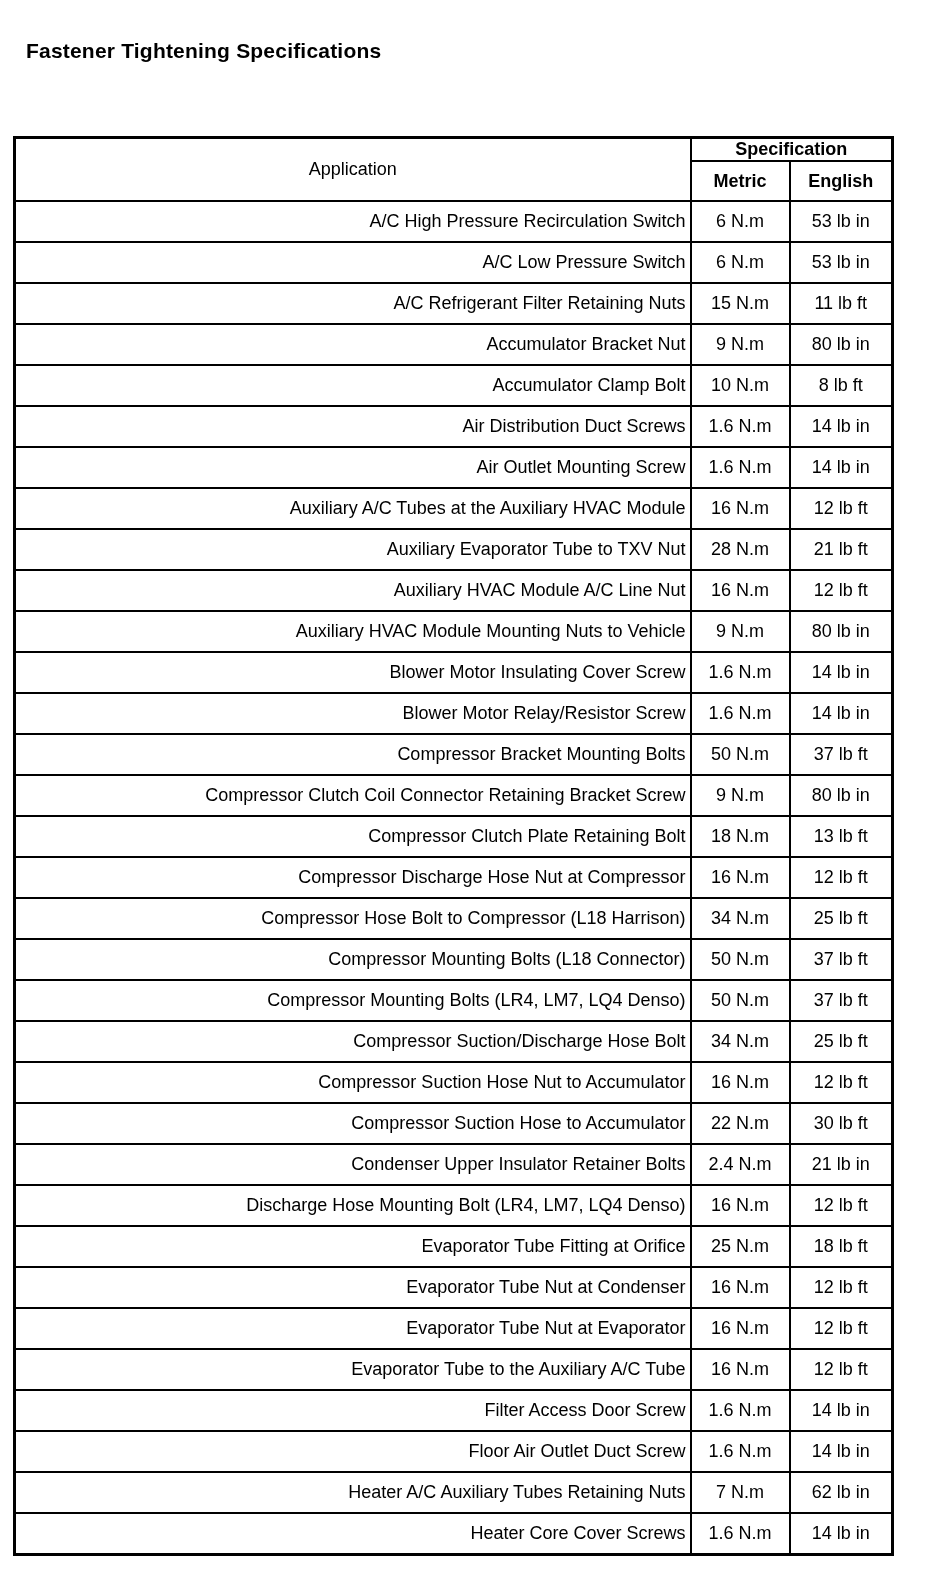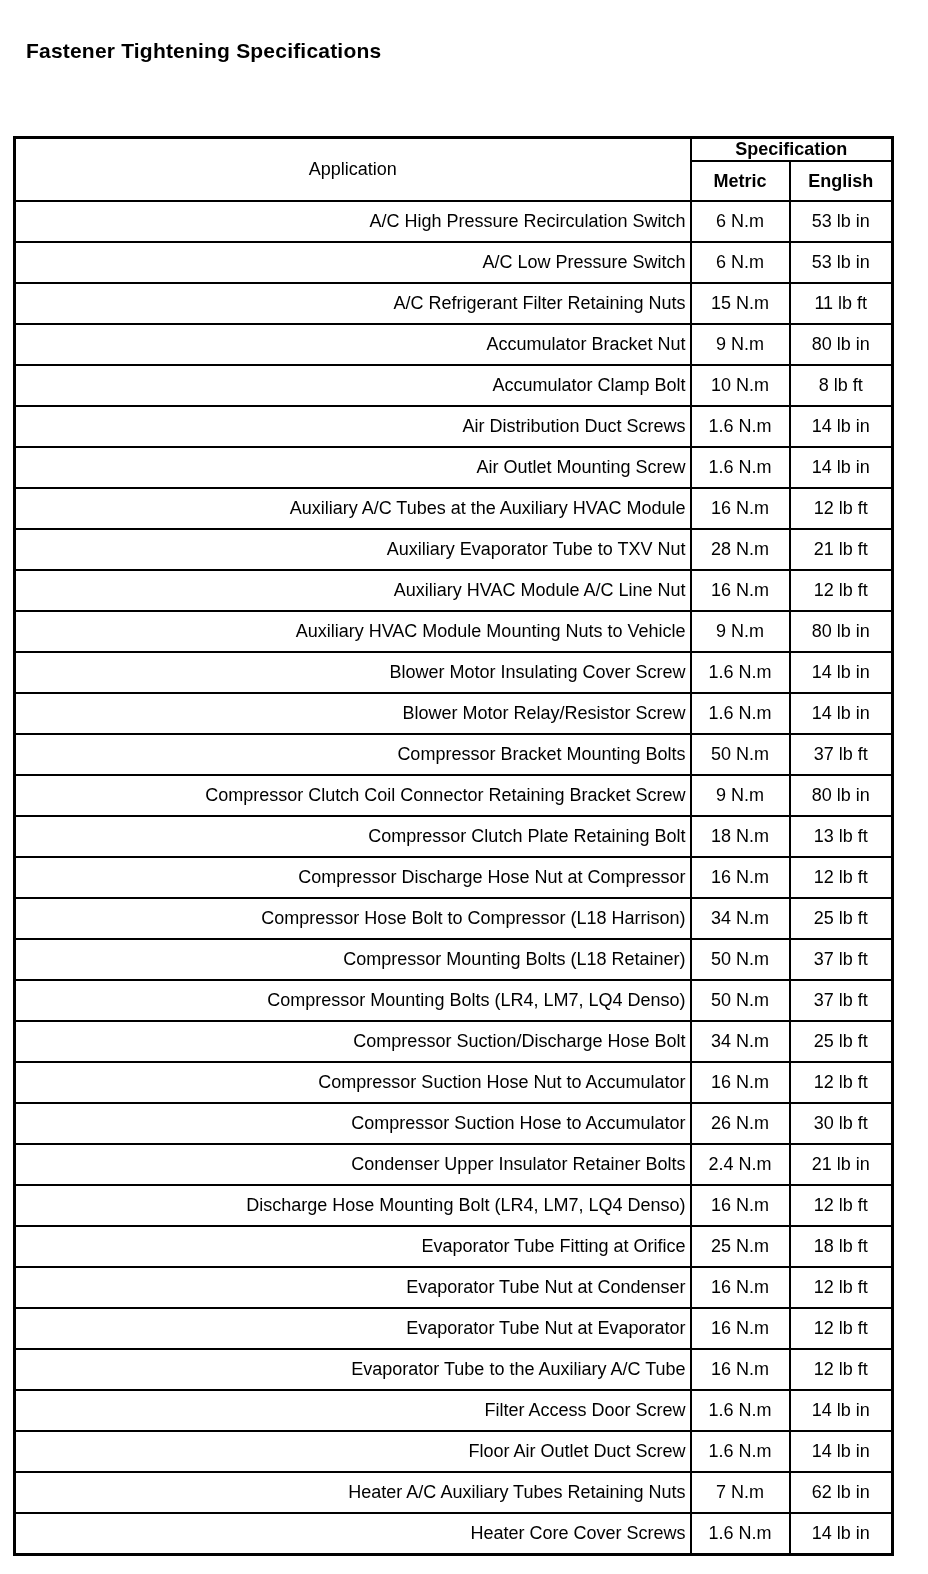--- a/index.html
+++ b/index.html
@@ -192,42 +192,42 @@
           <td class="c-app">Compressor Discharge Hose Nut at Compressor</td>
           <td class="c-metric">16 N.m</td>
           <td class="c-english">12 lb ft</td>
         </tr>
         <tr>
           <td class="c-app">Compressor Hose Bolt to Compressor (L18 Harrison)</td>
           <td class="c-metric">34 N.m</td>
           <td class="c-english">25 lb ft</td>
         </tr>
         <tr>
-          <td class="c-app">Compressor Mounting Bolts (L18 Retainer)</td>
+          <td class="c-app">Compressor Mounting Bolts (L18 Connector)</td>
           <td class="c-metric">50 N.m</td>
           <td class="c-english">37 lb ft</td>
         </tr>
         <tr>
           <td class="c-app">Compressor Mounting Bolts (LR4, LM7, LQ4 Denso)</td>
           <td class="c-metric">50 N.m</td>
           <td class="c-english">37 lb ft</td>
         </tr>
         <tr>
           <td class="c-app">Compressor Suction/Discharge Hose Bolt</td>
           <td class="c-metric">34 N.m</td>
           <td class="c-english">25 lb ft</td>
         </tr>
         <tr>
           <td class="c-app">Compressor Suction Hose Nut to Accumulator</td>
           <td class="c-metric">16 N.m</td>
           <td class="c-english">12 lb ft</td>
         </tr>
         <tr>
           <td class="c-app">Compressor Suction Hose to Accumulator</td>
-          <td class="c-metric">26 N.m</td>
+          <td class="c-metric">22 N.m</td>
           <td class="c-english">30 lb ft</td>
         </tr>
         <tr>
           <td class="c-app">Condenser Upper Insulator Retainer Bolts</td>
           <td class="c-metric">2.4 N.m</td>
           <td class="c-english">21 lb in</td>
         </tr>
         <tr>
           <td class="c-app">Discharge Hose Mounting Bolt (LR4, LM7, LQ4 Denso)</td>
           <td class="c-metric">16 N.m</td>

